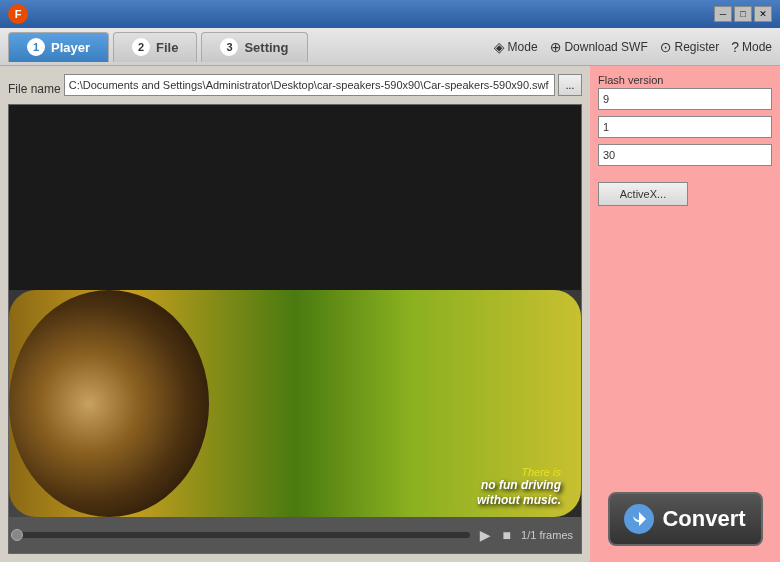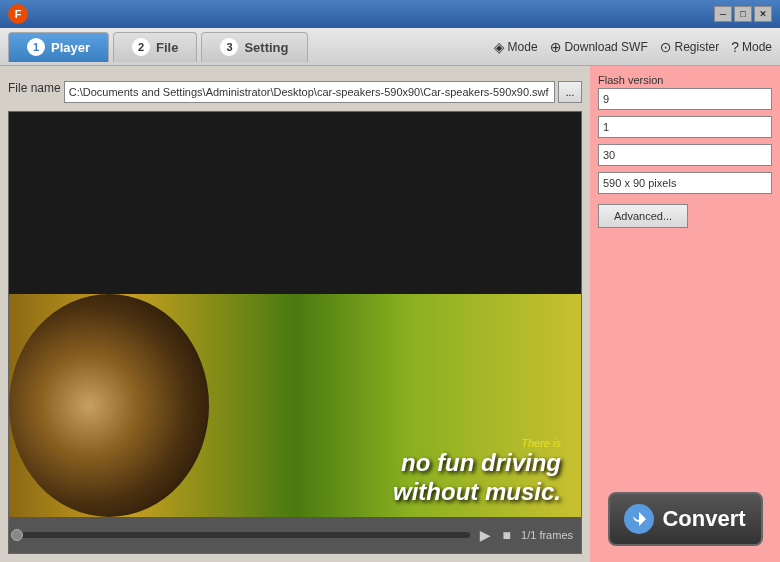--- a/index.html
+++ b/index.html
@@ -132,24 +132,23 @@
     }
     
     .left-panel {
       flex: 1;
       display: flex;
       flex-direction: column;
       padding: 8px;
     }
     .file-row {
       display: flex;
-      align-items: flex-start;
+      align-items: flex-end;
       gap: 3px;
       margin-bottom: 8px;
-      margin-top: 7px;
     }
     .file-label {
       font-size: 12px;
       color: #333;
       white-space: nowrap;
     }
     .file-input {
       flex: 1;
       height: 22px;
       border: 1px solid #888;
@@ -185,20 +184,21 @@
       overflow: hidden;
     }
     
     .banner-bg {
       position: absolute;
       bottom: 0;
       left: 0;
       right: 0;
       height: 55%;
       background: linear-gradient(to right, #8B6914 0%, #c8a020 20%, #4a7a10 50%, #8ab020 70%, #c8c030 100%);
+      border-radius: 27px;
     }
     .banner-speaker {
       position: absolute;
       bottom: 0;
       left: 0;
       width: 200px;
       height: 100%;
       border-radius: 50%;
       background: radial-gradient(circle at 40% 50%, #c8a060 0%, #8a6020 30%, #4a3010 60%, #2a1a08 80%, #1a0a00 100%);
     }
@@ -207,21 +207,21 @@
       right: 20px;
       bottom: 10px;
       text-align: right;
     }
     .banner-text1 {
       font-size: 11px;
       color: #e8e020;
       font-style: italic;
     }
     .banner-text2 {
-      font-size: 24px;
+      font-size: 12px;
       font-weight: bold;
       color: white;
       font-style: italic;
       text-shadow: 2px 2px 4px #000;
       line-height: 1.2;
     }
     .video-top-area {
       position: absolute;
       top: 0;
       left: 0;
@@ -431,23 +431,22 @@
       <div class="field-label">Flash version</div>
       <input class="field-input" type="text" value="9" style="">
     </div>
     <div>
       <input class="field-input" type="text" value="1" style="">
     </div>
     <div>
       <input class="field-input" type="text" value="30" style="">
     </div>
     <div>
-      <input class="field-input" type="text" value="590 x 90 pixels" style="">
-    </div>
-    <button class="advanced-btn">Advanced...</button>
+    </div>
+    <button class="advanced-btn">ActiveX...</button>
 
     <div class="convert-section">
       <button class="convert-btn">
         <div class="convert-icon">
           <svg width="18" height="18" viewBox="0 0 18 18" fill="none" xmlns="http://www.w3.org/2000/svg">
             <path d="M9 2 L16 9 L9 16 L9 12 Q4 12 3 6 Q6 10 9 10 Z" fill="white"></path>
           </svg>
         </div>
         <span>Convert</span>
       </button>

